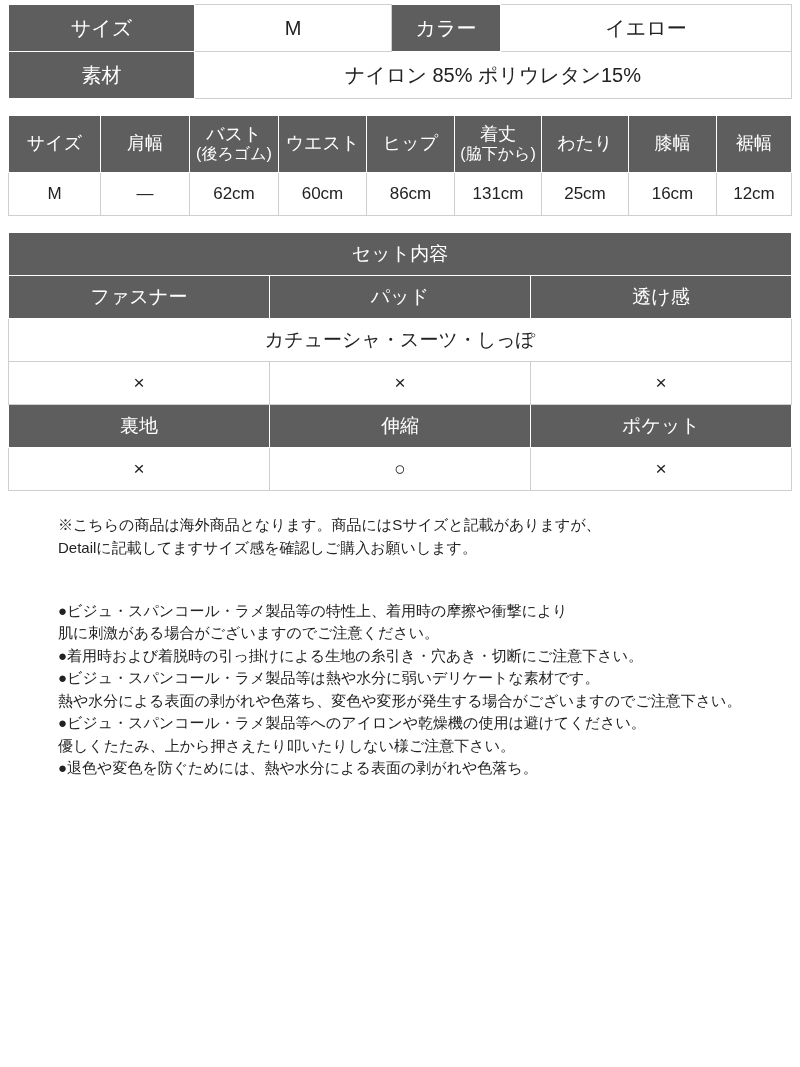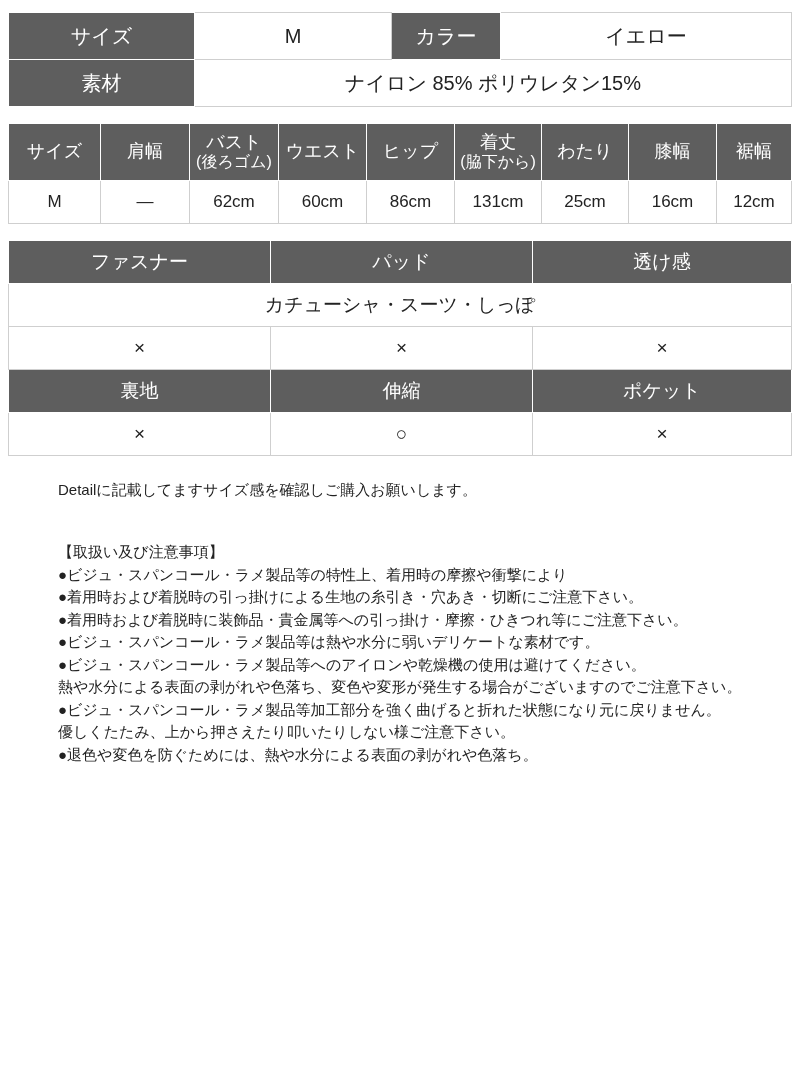--- a/index.html
+++ b/index.html
@@ -11,21 +11,21 @@
     width: 800px;
     height: 1067px;
     font-family: "Liberation Sans", sans-serif;
     color: #222222;
     position: relative;
     overflow: hidden;
   }
   .page {
     width: 800px;
     box-sizing: border-box;
-    padding: 12px 8px 0 8px;
+    padding: 4px 8px 0 8px;
   }
 
   table {
     border-collapse: collapse;
     width: 784px;
     table-layout: fixed;
   }
   td, th {
     border: 1px solid #ffffff;
     text-align: center;
@@ -140,20 +140,23 @@
         <td>12cm</td>
       </tr>
     </tbody>
   </table>
 
   <div class="sp16"></div>
 
   <table class="t3">
     <tbody>
       <tr>
+        <td class="hdr" colspan="3">セット内容</td>
+      </tr>
+      <tr>
         <td class="hdr" style="width:261px">ファスナー</td>
         <td class="hdr" style="width:261px">パッド</td>
         <td class="hdr">透け感</td>
       </tr>
       <tr>
         <td class="val" colspan="3">カチューシャ・スーツ・しっぽ</td>
       </tr>
       <tr>
         <td class="val mark">×</td>
         <td class="val mark">×</td>
@@ -166,29 +169,28 @@
       </tr>
       <tr>
         <td class="val mark">×</td>
         <td class="val mark">○</td>
         <td class="val mark">×</td>
       </tr>
     </tbody>
   </table>
 
   <div class="notes">
+    <div>※こちらの商品は海外商品となります。商品にはSサイズと記載がありますが、</div>
     <div>Detailに記載してますサイズ感を確認しご購入お願いします。</div>
   </div>
 
   <div class="caution">
-    <div>【取扱い及び注意事項】</div>
     <div>●ビジュ・スパンコール・ラメ製品等の特性上、着用時の摩擦や衝撃により</div>
+    <div>肌に刺激がある場合がございますのでご注意ください。</div>
     <div>●着用時および着脱時の引っ掛けによる生地の糸引き・穴あき・切断にご注意下さい。</div>
-    <div>●着用時および着脱時に装飾品・貴金属等への引っ掛け・摩擦・ひきつれ等にご注意下さい。</div>
     <div>●ビジュ・スパンコール・ラメ製品等は熱や水分に弱いデリケートな素材です。</div>
+    <div>熱や水分による表面の剥がれや色落ち、変色や変形が発生する場合がございますのでご注意下さい。</div>
     <div>●ビジュ・スパンコール・ラメ製品等へのアイロンや乾燥機の使用は避けてください。</div>
-    <div>熱や水分による表面の剥がれや色落ち、変色や変形が発生する場合がございますのでご注意下さい。</div>
-    <div>●ビジュ・スパンコール・ラメ製品等加工部分を強く曲げると折れた状態になり元に戻りません。</div>
     <div>優しくたたみ、上から押さえたり叩いたりしない様ご注意下さい。</div>
     <div>●退色や変色を防ぐためには、熱や水分による表面の剥がれや色落ち。</div>
   </div>
 
 </div>
 
 </body></html>

